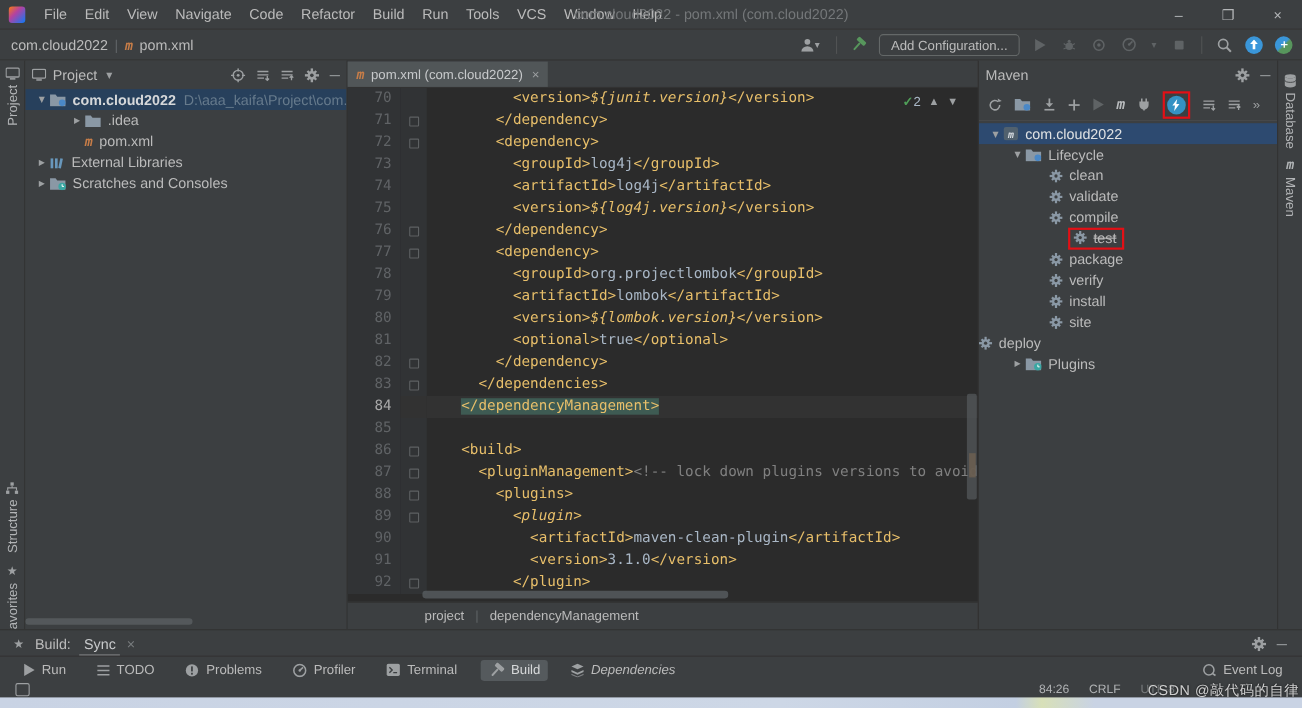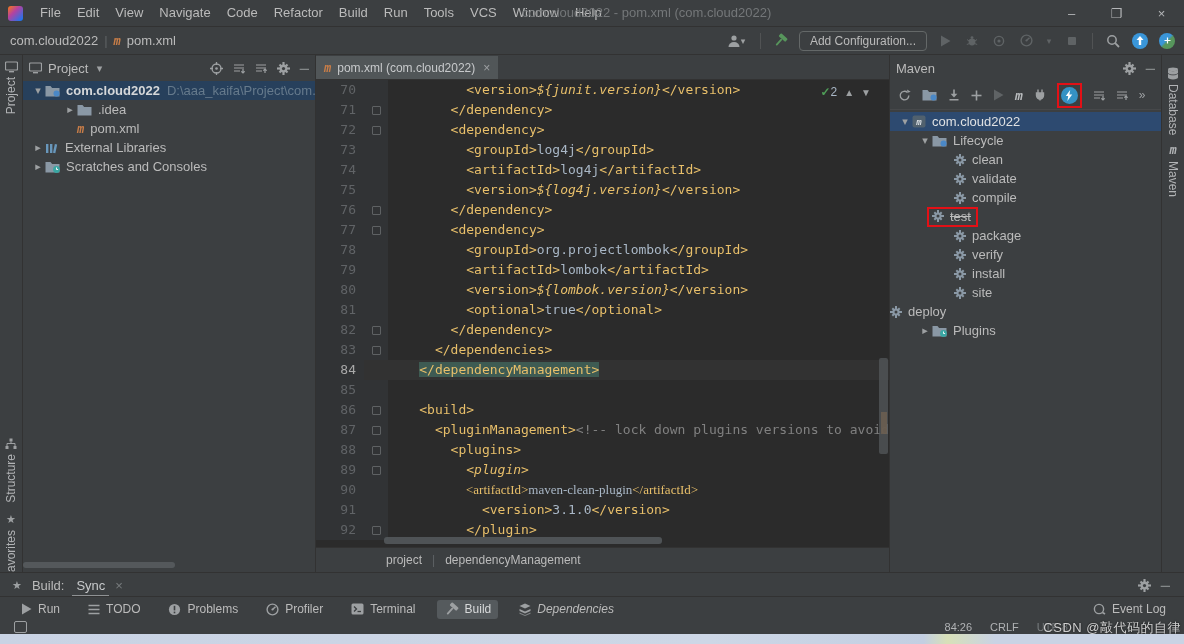--- a/index.html
+++ b/index.html
@@ -364,21 +364,21 @@
             <div class="cline"><span class="gnum">80</span><span class="gfold"></span><span class="ccode" style="padding-left:10ch;"><span class="t-tag">&lt;version&gt;</span><span class="t-var">${lombok.version}</span><span class="t-tag">&lt;/version&gt;</span></span></div>
             <div class="cline"><span class="gnum">81</span><span class="gfold"></span><span class="ccode" style="padding-left:10ch;"><span class="t-tag">&lt;optional&gt;</span><span class="t-text">true</span><span class="t-tag">&lt;/optional&gt;</span></span></div>
             <div class="cline"><span class="gnum">82</span><span class="gfold"><span class="fold-sq"></span></span><span class="ccode" style="padding-left:8ch;"><span class="t-tag">&lt;/dependency&gt;</span></span></div>
             <div class="cline"><span class="gnum">83</span><span class="gfold"><span class="fold-sq"></span></span><span class="ccode" style="padding-left:6ch;"><span class="t-tag">&lt;/dependencies&gt;</span></span></div>
             <div class="cline current"><span class="gnum">84</span><span class="gfold"></span><span class="ccode" style="padding-left:4ch;"><span class="hl"><span class="t-tag">&lt;/dependencyManagement&gt;</span></span></span></div>
             <div class="cline"><span class="gnum">85</span><span class="gfold"></span><span class="ccode" style="padding-left:0ch;"></span></div>
             <div class="cline"><span class="gnum">86</span><span class="gfold"><span class="fold-sq"></span></span><span class="ccode" style="padding-left:4ch;"><span class="t-tag">&lt;build&gt;</span></span></div>
             <div class="cline"><span class="gnum">87</span><span class="gfold"><span class="fold-sq"></span></span><span class="ccode" style="padding-left:6ch;"><span class="t-tag">&lt;pluginManagement&gt;</span><span class="t-com">&lt;!-- lock down plugins versions to avoid using</span></span></div>
             <div class="cline"><span class="gnum">88</span><span class="gfold"><span class="fold-sq"></span></span><span class="ccode" style="padding-left:8ch;"><span class="t-tag">&lt;plugins&gt;</span></span></div>
             <div class="cline"><span class="gnum">89</span><span class="gfold"><span class="fold-sq"></span></span><span class="ccode" style="padding-left:10ch;font-style:italic;"><span class="t-tag">&lt;plugin&gt;</span></span></div>
-            <div class="cline"><span class="gnum">90</span><span class="gfold"></span><span class="ccode" style="padding-left:12ch;font-family:Liberation Serif, serif;"><span class="t-tag">&lt;artifactId&gt;</span><span class="t-text">maven-clean-plugin</span><span class="t-tag">&lt;/artifactId&gt;</span></span></div>
+            <div class="cline"><span class="gnum">90</span><span class="gfold"></span><span class="ccode" style="padding-left:12ch;"><span class="t-tag">&lt;artifactId&gt;</span><span class="t-text">maven-clean-plugin</span><span class="t-tag">&lt;/artifactId&gt;</span></span></div>
             <div class="cline"><span class="gnum">91</span><span class="gfold"></span><span class="ccode" style="padding-left:12ch;"><span class="t-tag">&lt;version&gt;</span><span class="t-text">3.1.0</span><span class="t-tag">&lt;/version&gt;</span></span></div>
             <div class="cline"><span class="gnum">92</span><span class="gfold"><span class="fold-sq"></span></span><span class="ccode" style="padding-left:10ch;"><span class="t-tag">&lt;/plugin&gt;</span></span></div>
           </div>
         <div id="inspect-widget">
           <span><span class="chk">✓</span><span>2</span></span>
           <span class="arr">▲</span>
           <span class="arr">▼</span>
         </div>
         <div id="ed-stripe-mark"></div>
         <div id="ed-vscroll"></div>
@@ -551,21 +551,21 @@
                     <rect x="5" y="0.8" width="2" height="10.4"></rect>
                     <rect x="0.8" y="5" width="10.4" height="2"></rect>
                   </g>
                   <circle cx="6" cy="6" r="3.6"></circle>
                 </g>
                 <circle cx="6" cy="6" r="1.5" fill="#3c3f41"></circle>
               </svg>
             </span>
             <span class="goal-label">compile</span>
           </div>
-          <div class="mrow" style="padding-left: 40px; text-align: right;">
+          <div class="mrow" style="padding-left: 84px; text-align: right;">
             <span class="goal-redbox">
               <span class="tree-ic">
                 <svg width="12" height="12" viewBox="0 0 12 12">
                   <g fill="#8a98a5">
                     <rect x="5" y="0" width="2" height="12"></rect>
                     <rect x="0" y="5" width="12" height="2"></rect>
                     <g transform="rotate(45 6 6)">
                       <rect x="5" y="0.8" width="2" height="10.4"></rect>
                       <rect x="0.8" y="5" width="10.4" height="2"></rect>
                     </g>

